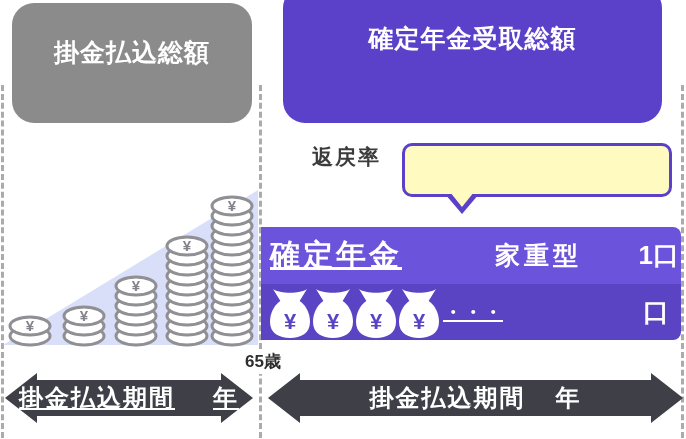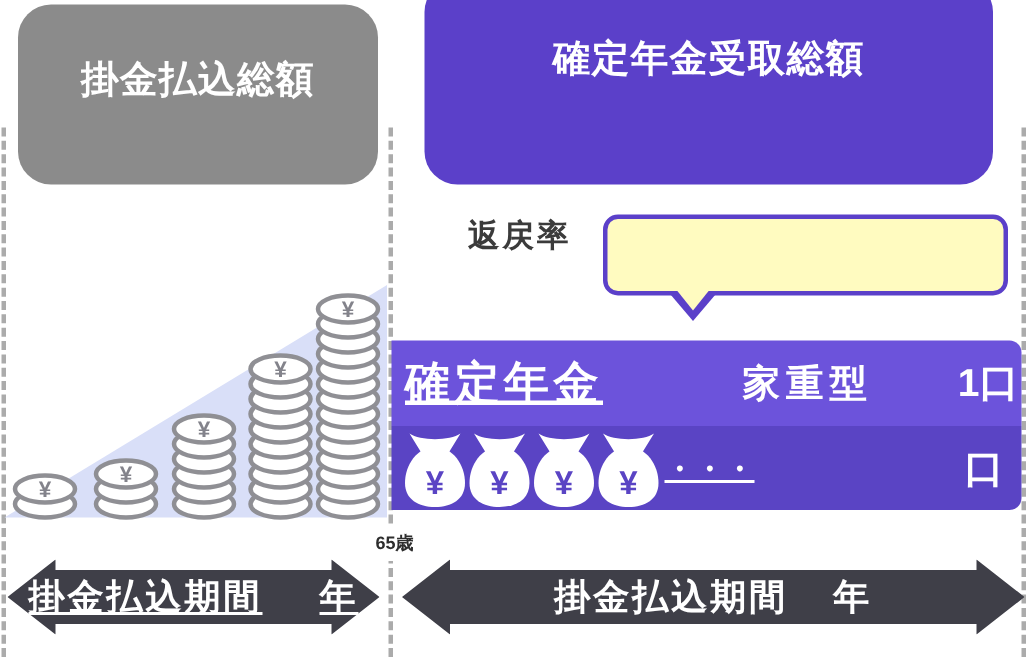--- a/index.html
+++ b/index.html
@@ -38,21 +38,21 @@
   #row-basic{top:284px;height:56px;background:var(--bar-basic,#5A44C4);border-radius:0 0 8px 0;}
   .row-name{margin-left:9px;font-size:30px;font-weight:bold;letter-spacing:3px;}
   .row-type{position:absolute;left:234px;font-size:25px;font-weight:bold;letter-spacing:4px;}
   .row-units{position:absolute;right:2px;font-size:26px;font-weight:bold;}
   #row-basic .row-units{right:12px;}
   #bags-svg{margin-left:7px;}
   #bag-dots{font-size:20px;font-weight:bold;letter-spacing:0;margin-left:3px;}
 
   
   #age-marker{position:absolute;left:230px;top:350px;width:66px;height:24px;background:#fff;
-    color:#2E2E2E;font-size:12px;font-weight:600;text-align:center;line-height:24px;z-index:3;}
+    color:#2E2E2E;font-size:17px;font-weight:600;text-align:center;line-height:24px;z-index:3;}
 
   
   .arrow-wrap{position:absolute;top:373px;height:50px;z-index:2;}
   #arrow-premium{left:5px;width:248px;}
   #arrow-annuity{left:268px;width:415px;}
   .arrow-wrap svg{position:absolute;left:0;top:0;}
   .arrow-text{position:absolute;inset:0;display:flex;align-items:center;justify-content:center;
     color:#fff;font-size:24px;font-weight:bold;letter-spacing:2px;}
   #arrow-premium .arrow-text{gap:38px;text-decoration:underline;}
   #arrow-annuity .arrow-text{gap:30px;}

